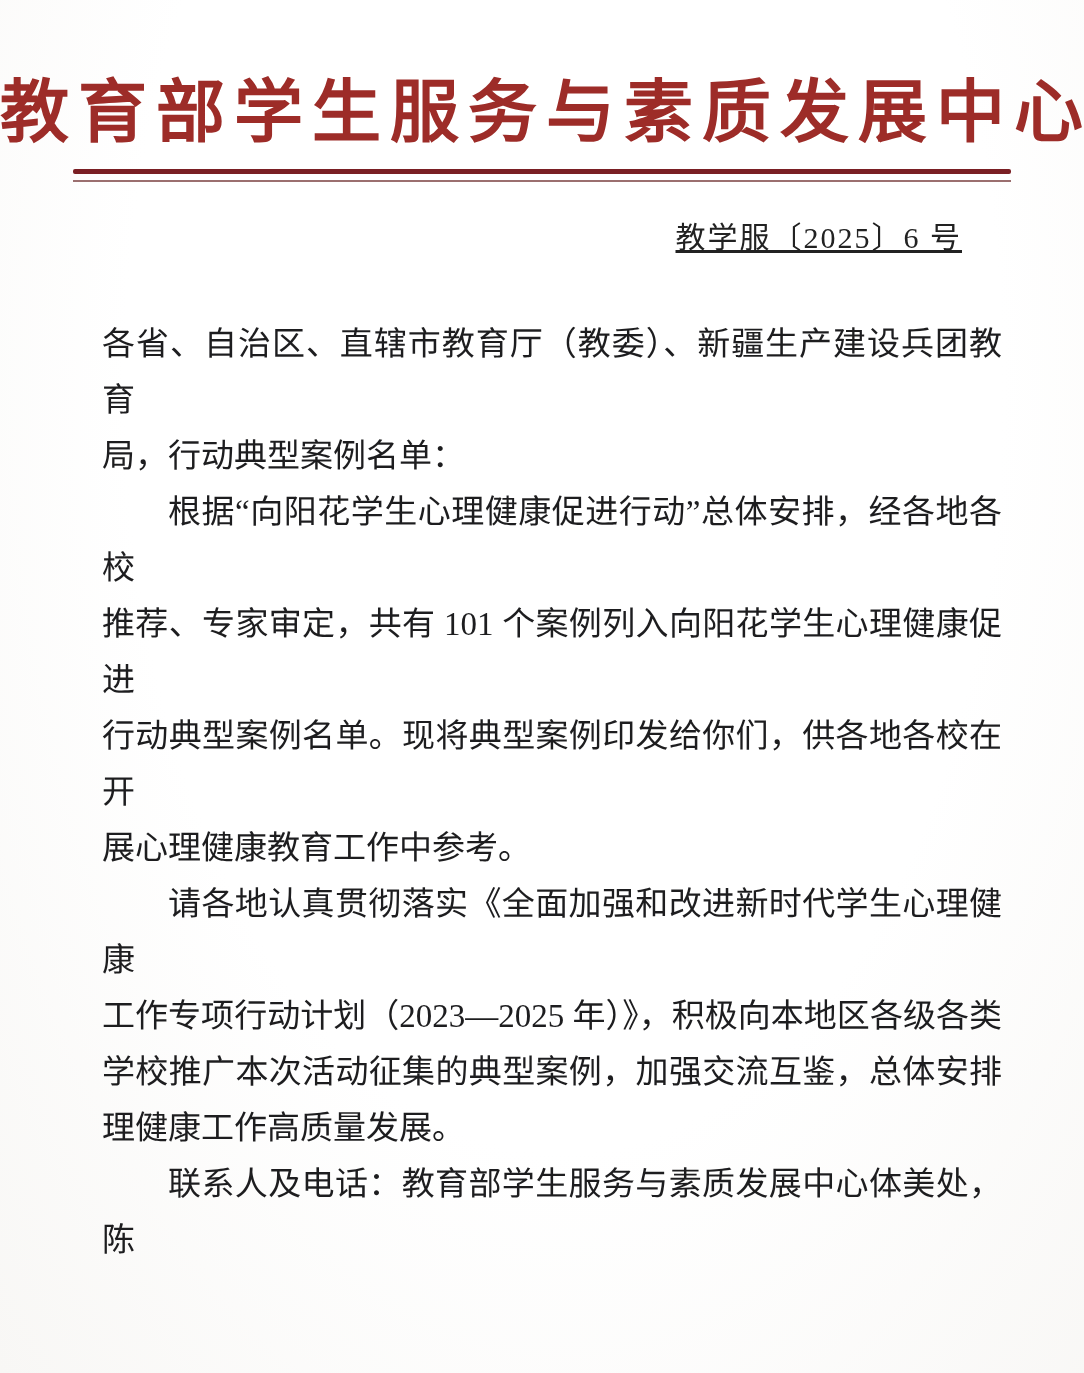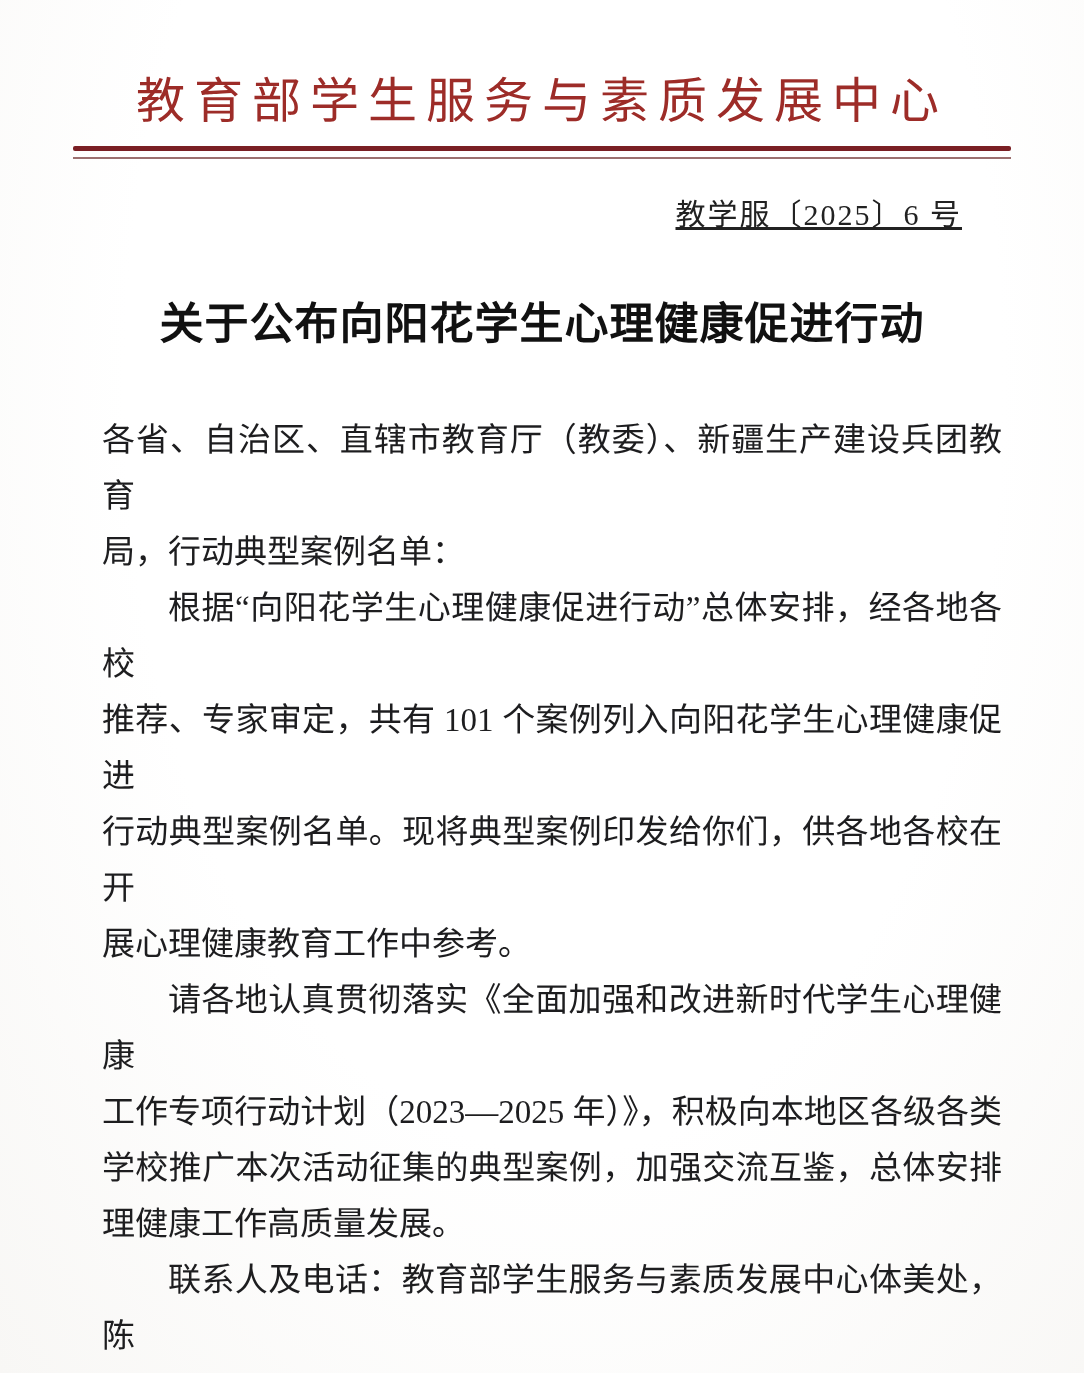--- a/index.html
+++ b/index.html
@@ -19,22 +19,22 @@
     background: radial-gradient(ellipse at 52% 28%, #ffffff 55%, #f8f7f5 100%);
     background-color: var(--paper);
     color: var(--ink);
     font-family: "Liberation Serif", "DejaVu Serif", serif;
     overflow: hidden;
   }
   
   .org-name {
     margin-top: 74px;
     text-align: center;
-    font-size: 49px;
-    font-weight: normal;
+    font-size: 69px;
+    font-weight: bold;
     letter-spacing: 9px;
     color: var(--accent-red);
     line-height: 1.15;
     white-space: nowrap;
   }
   .header-rule {
     width: 938px;
     margin: 16px auto 0 auto;
   }
   .header-rule .rule-thick {
@@ -95,21 +95,20 @@
   <div class="org-name">教育部学生服务与素质发展中心</div>
 
   <div class="header-rule">
     <div class="rule-thick"></div>
     <div class="rule-thin"></div>
   </div>
 
   <div class="doc-number">教学服〔2025〕6 号</div>
 
   <div class="notice-title">
-    <div>关于公布向阳花学生心理健康促进行动</div>
   </div>
 
   <div class="body-text">
 
     <div class="para justify">
         <span class="body-line first">各省、自治区、直辖市教育厅（教委）、新疆生产建设兵团教育</span>
         <span class="body-line last">局，行动典型案例名单：</span>
       </div>
 
     <div class="para justify indent-first">

